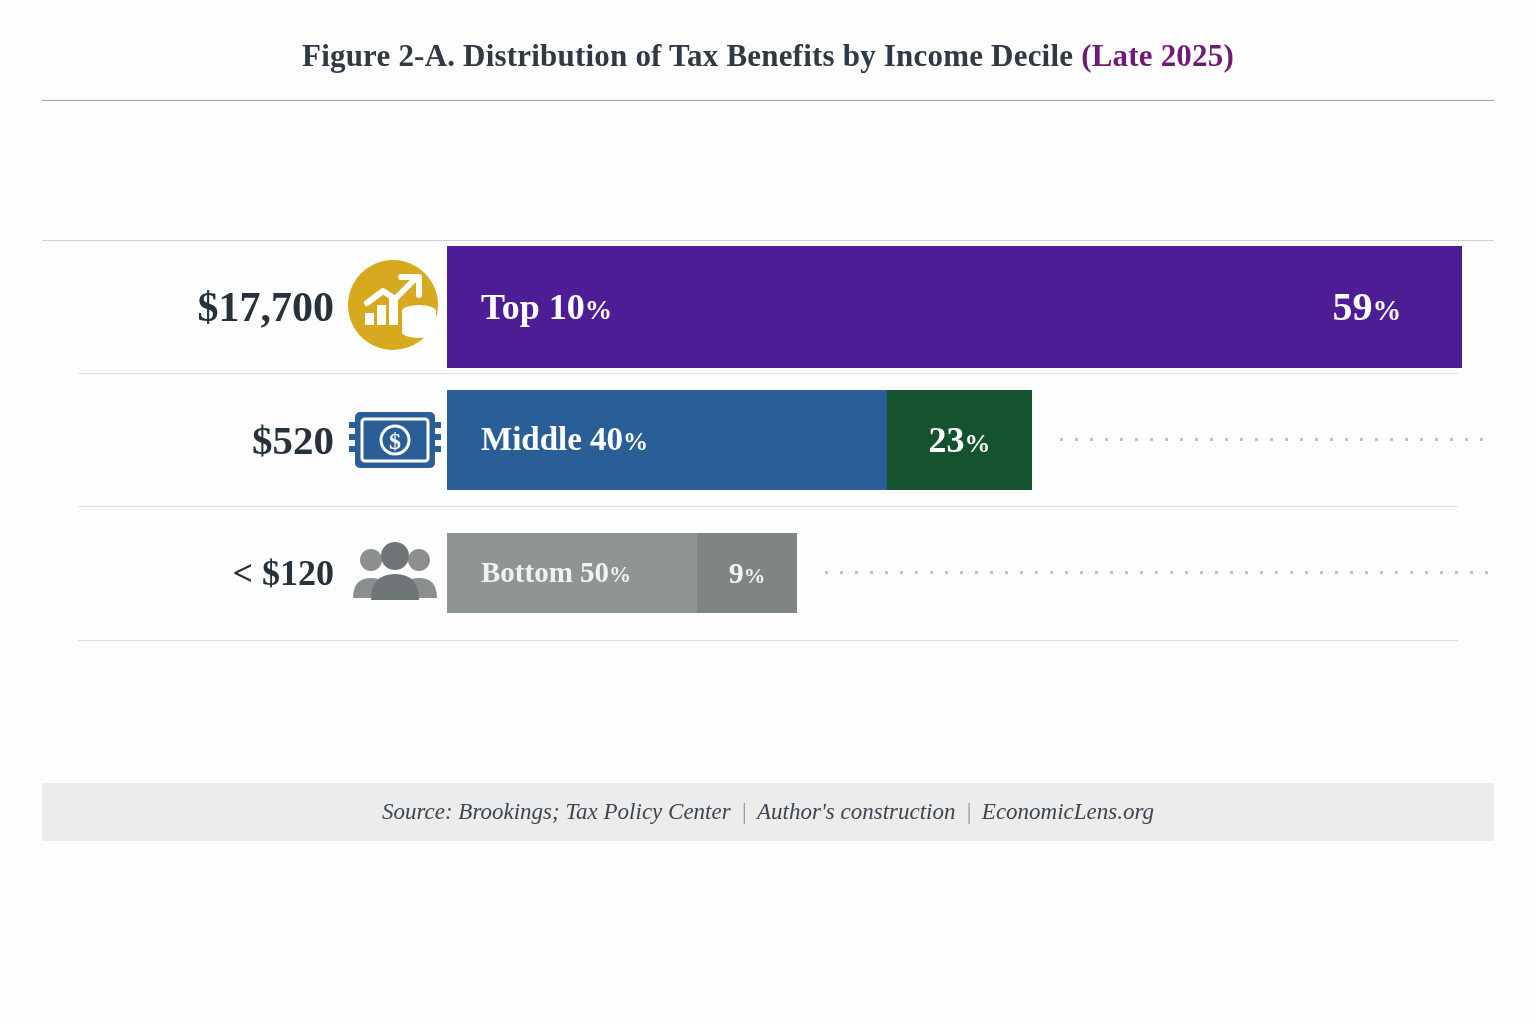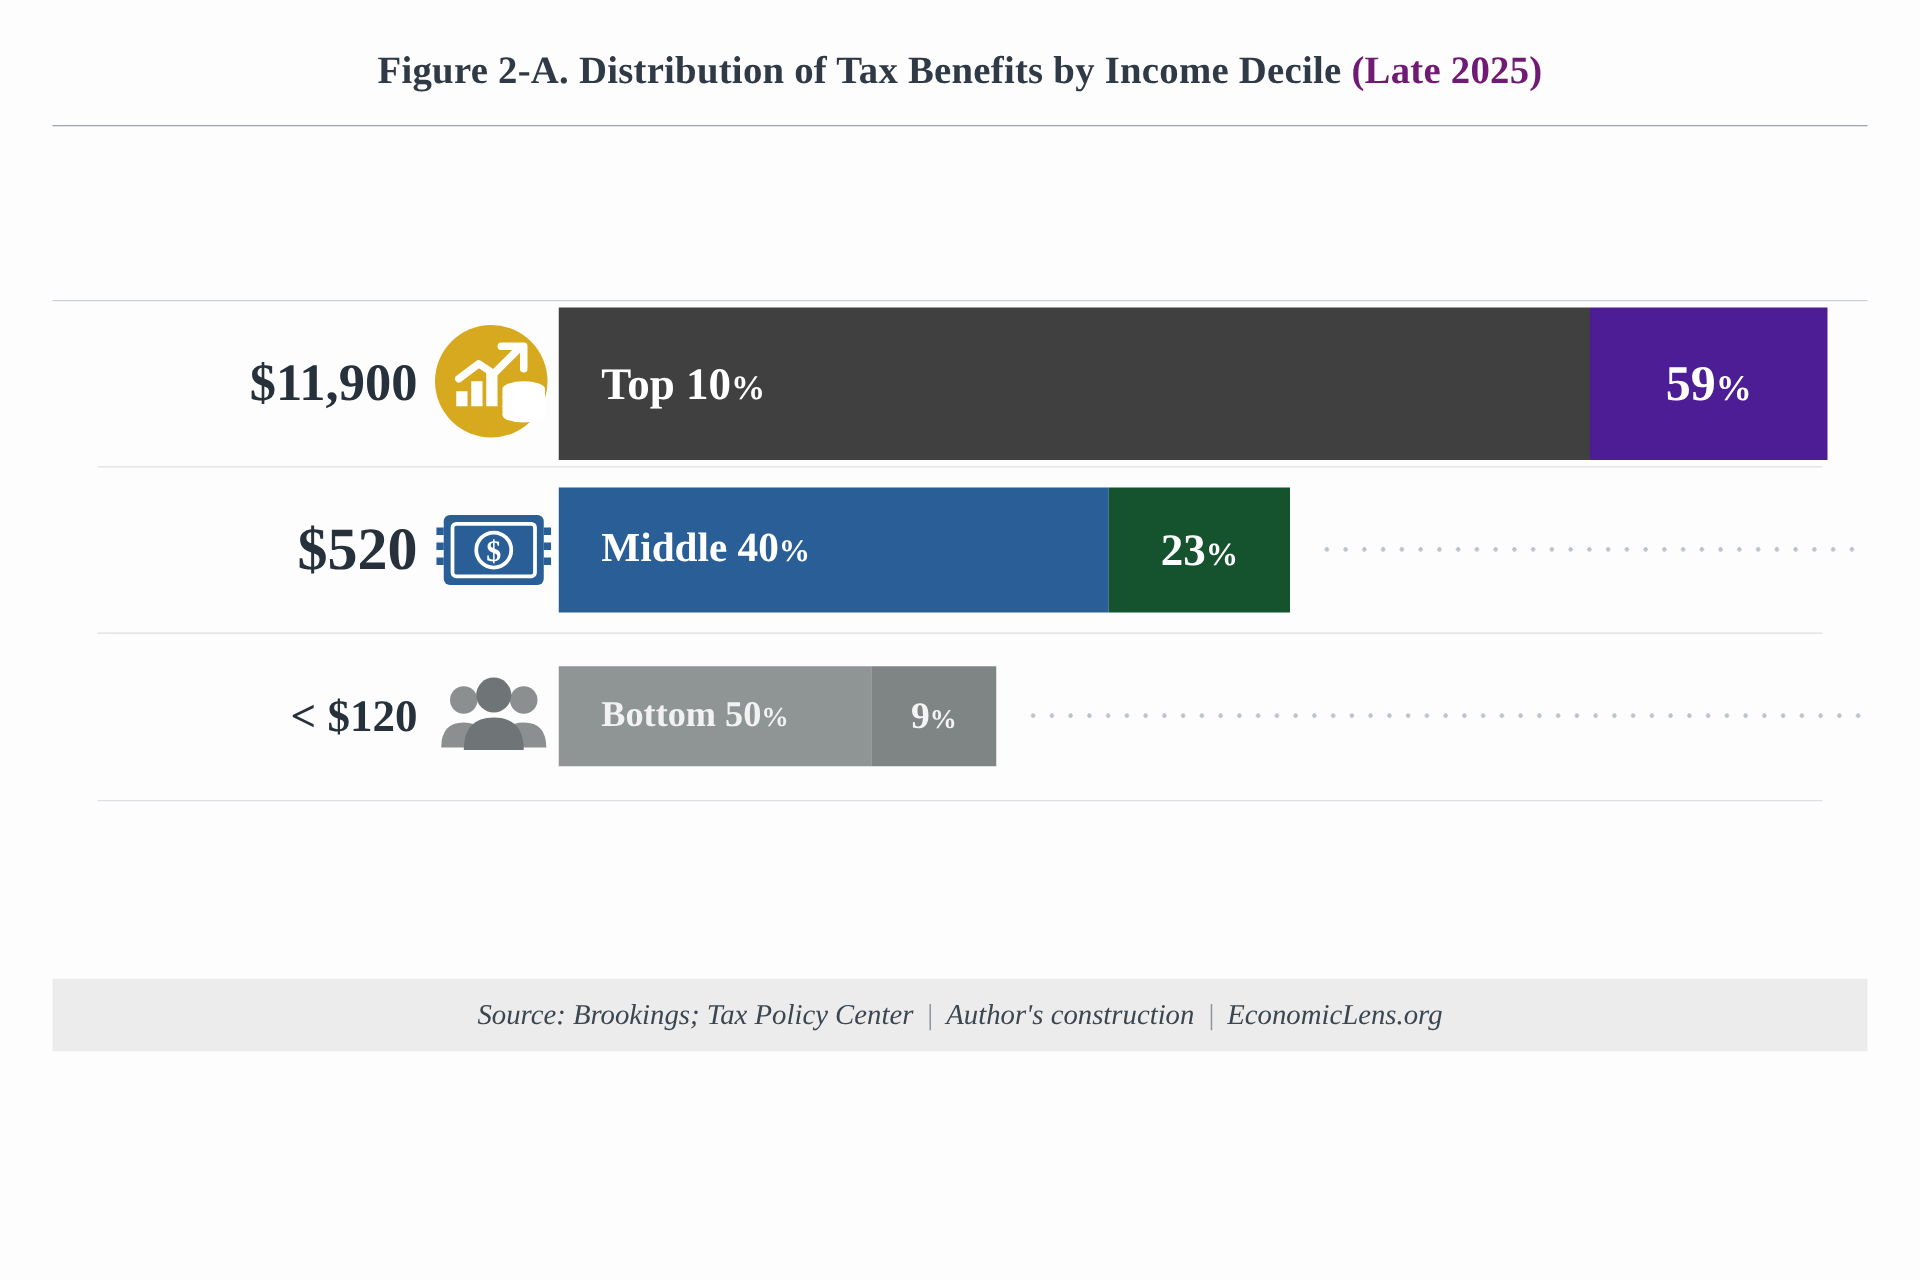--- a/index.html
+++ b/index.html
@@ -90,21 +90,21 @@
     width: 300px;
     text-align: right;
     padding-right: 8px;
     font-family: "Liberation Serif", serif;
     font-weight: bold;
     color: #26313c;
     box-sizing: border-box;
     white-space: nowrap;
   }
   .value-label.big { font-size: 42px; }
-  .value-label.mid { font-size: 48px; }
+  .value-label.mid { font-size: 41px; }
   .value-label.small { font-size: 36px; }
 
   .icon-cell {
     width: 105px;
     display: flex;
     align-items: center;
     justify-content: center;
   }
 
   .bar-area {
@@ -203,41 +203,41 @@
     <span class="title">
       <span>Figure 2-A. Distribution of Tax Benefits by Income Decile </span><span class="muted">(Late 2025)</span>
     </span>
   </div>
   <div class="title-rule"></div>
 
   <div class="chart">
     <div class="rule-top"></div>
 
     <div class="row row-top">
-      <div class="value-label big">$11,900</div>
+      <div class="value-label big">$17,700</div>
       <div class="icon-cell">
         <svg width="104" height="104" viewBox="0 0 104 104" aria-hidden="true">
           <circle cx="50" cy="50" r="45" fill="#d6a91f"></circle>
           <path d="M22 70 L22 58 L31 58 L31 70 Z" fill="#ffffff"></path>
           <path d="M34 70 L34 50 L43 50 L43 70 Z" fill="#ffffff"></path>
           <path d="M46 70 L46 42 L55 42 L55 70 Z" fill="#ffffff"></path>
           <path d="M24 48 L40 36 L52 44 L72 24" stroke="#ffffff" stroke-width="6" fill="none" stroke-linecap="round" stroke-linejoin="round"></path>
           <path d="M58 22 L76 22 L76 40" stroke="#ffffff" stroke-width="6" fill="none" stroke-linecap="round" stroke-linejoin="round"></path>
           <ellipse cx="76" cy="56" rx="17" ry="6" fill="#ffffff"></ellipse>
           <rect x="59" y="56" width="34" height="7" fill="#ffffff"></rect>
           <ellipse cx="76" cy="63" rx="17" ry="6" fill="#ffffff"></ellipse>
           <rect x="59" y="63" width="34" height="7" fill="#ffffff"></rect>
           <ellipse cx="76" cy="70" rx="17" ry="6" fill="#ffffff"></ellipse>
           <rect x="59" y="70" width="34" height="7" fill="#ffffff"></rect>
           <ellipse cx="76" cy="77" rx="17" ry="6" fill="#ffffff"></ellipse>
         </svg>
       </div>
       <div class="bar-area">
         <div class="bar" style="width: 1015px;">
-          <div class="bar-main" style="width: 825px; background:#404040;">
+          <div class="bar-main" style="width: 825px; background:#4c1d95;">
             <span class="bar-label"><span>Top 10</span><span class="sm" style="font-size:0.76em">%</span></span>
           </div>
           <div class="bar-cap" style="width: 190px; background:#4c1d95;">
             <span class="pct"><span>59</span><span class="sm">%</span></span>
           </div>
         </div>
       </div>
       <div class="row-sep" style="top: 133px;"></div>
     </div>
 

